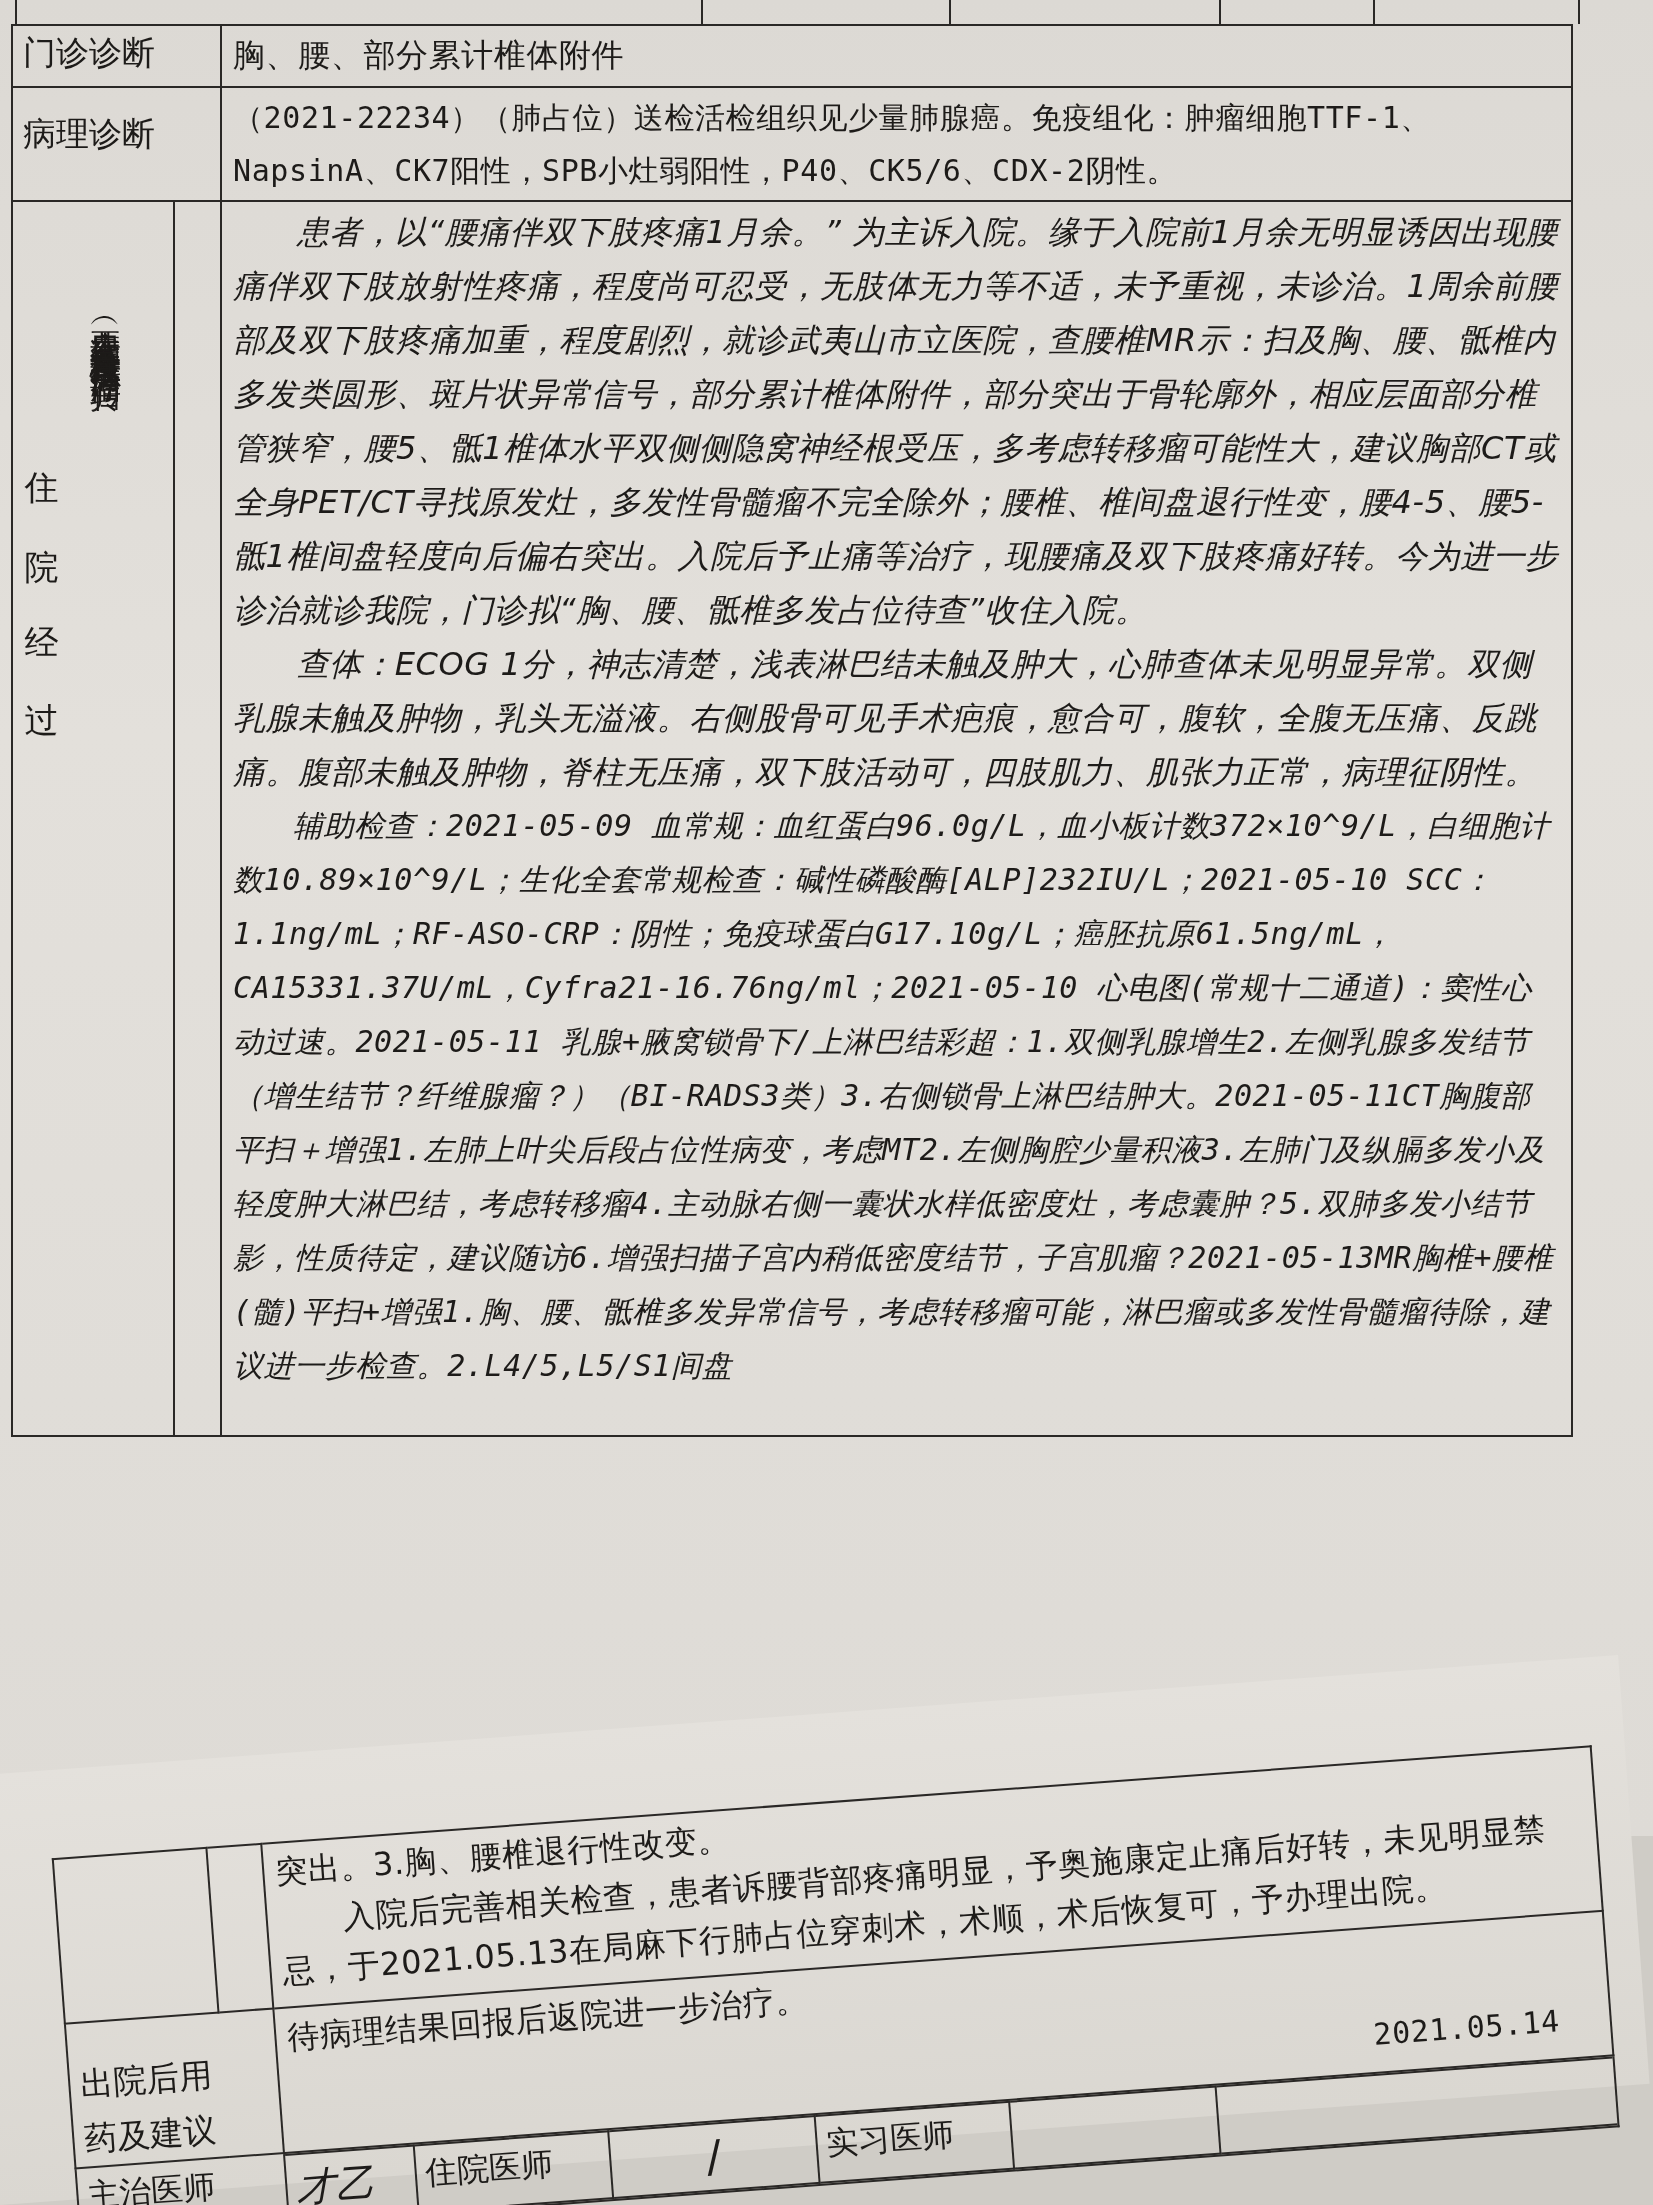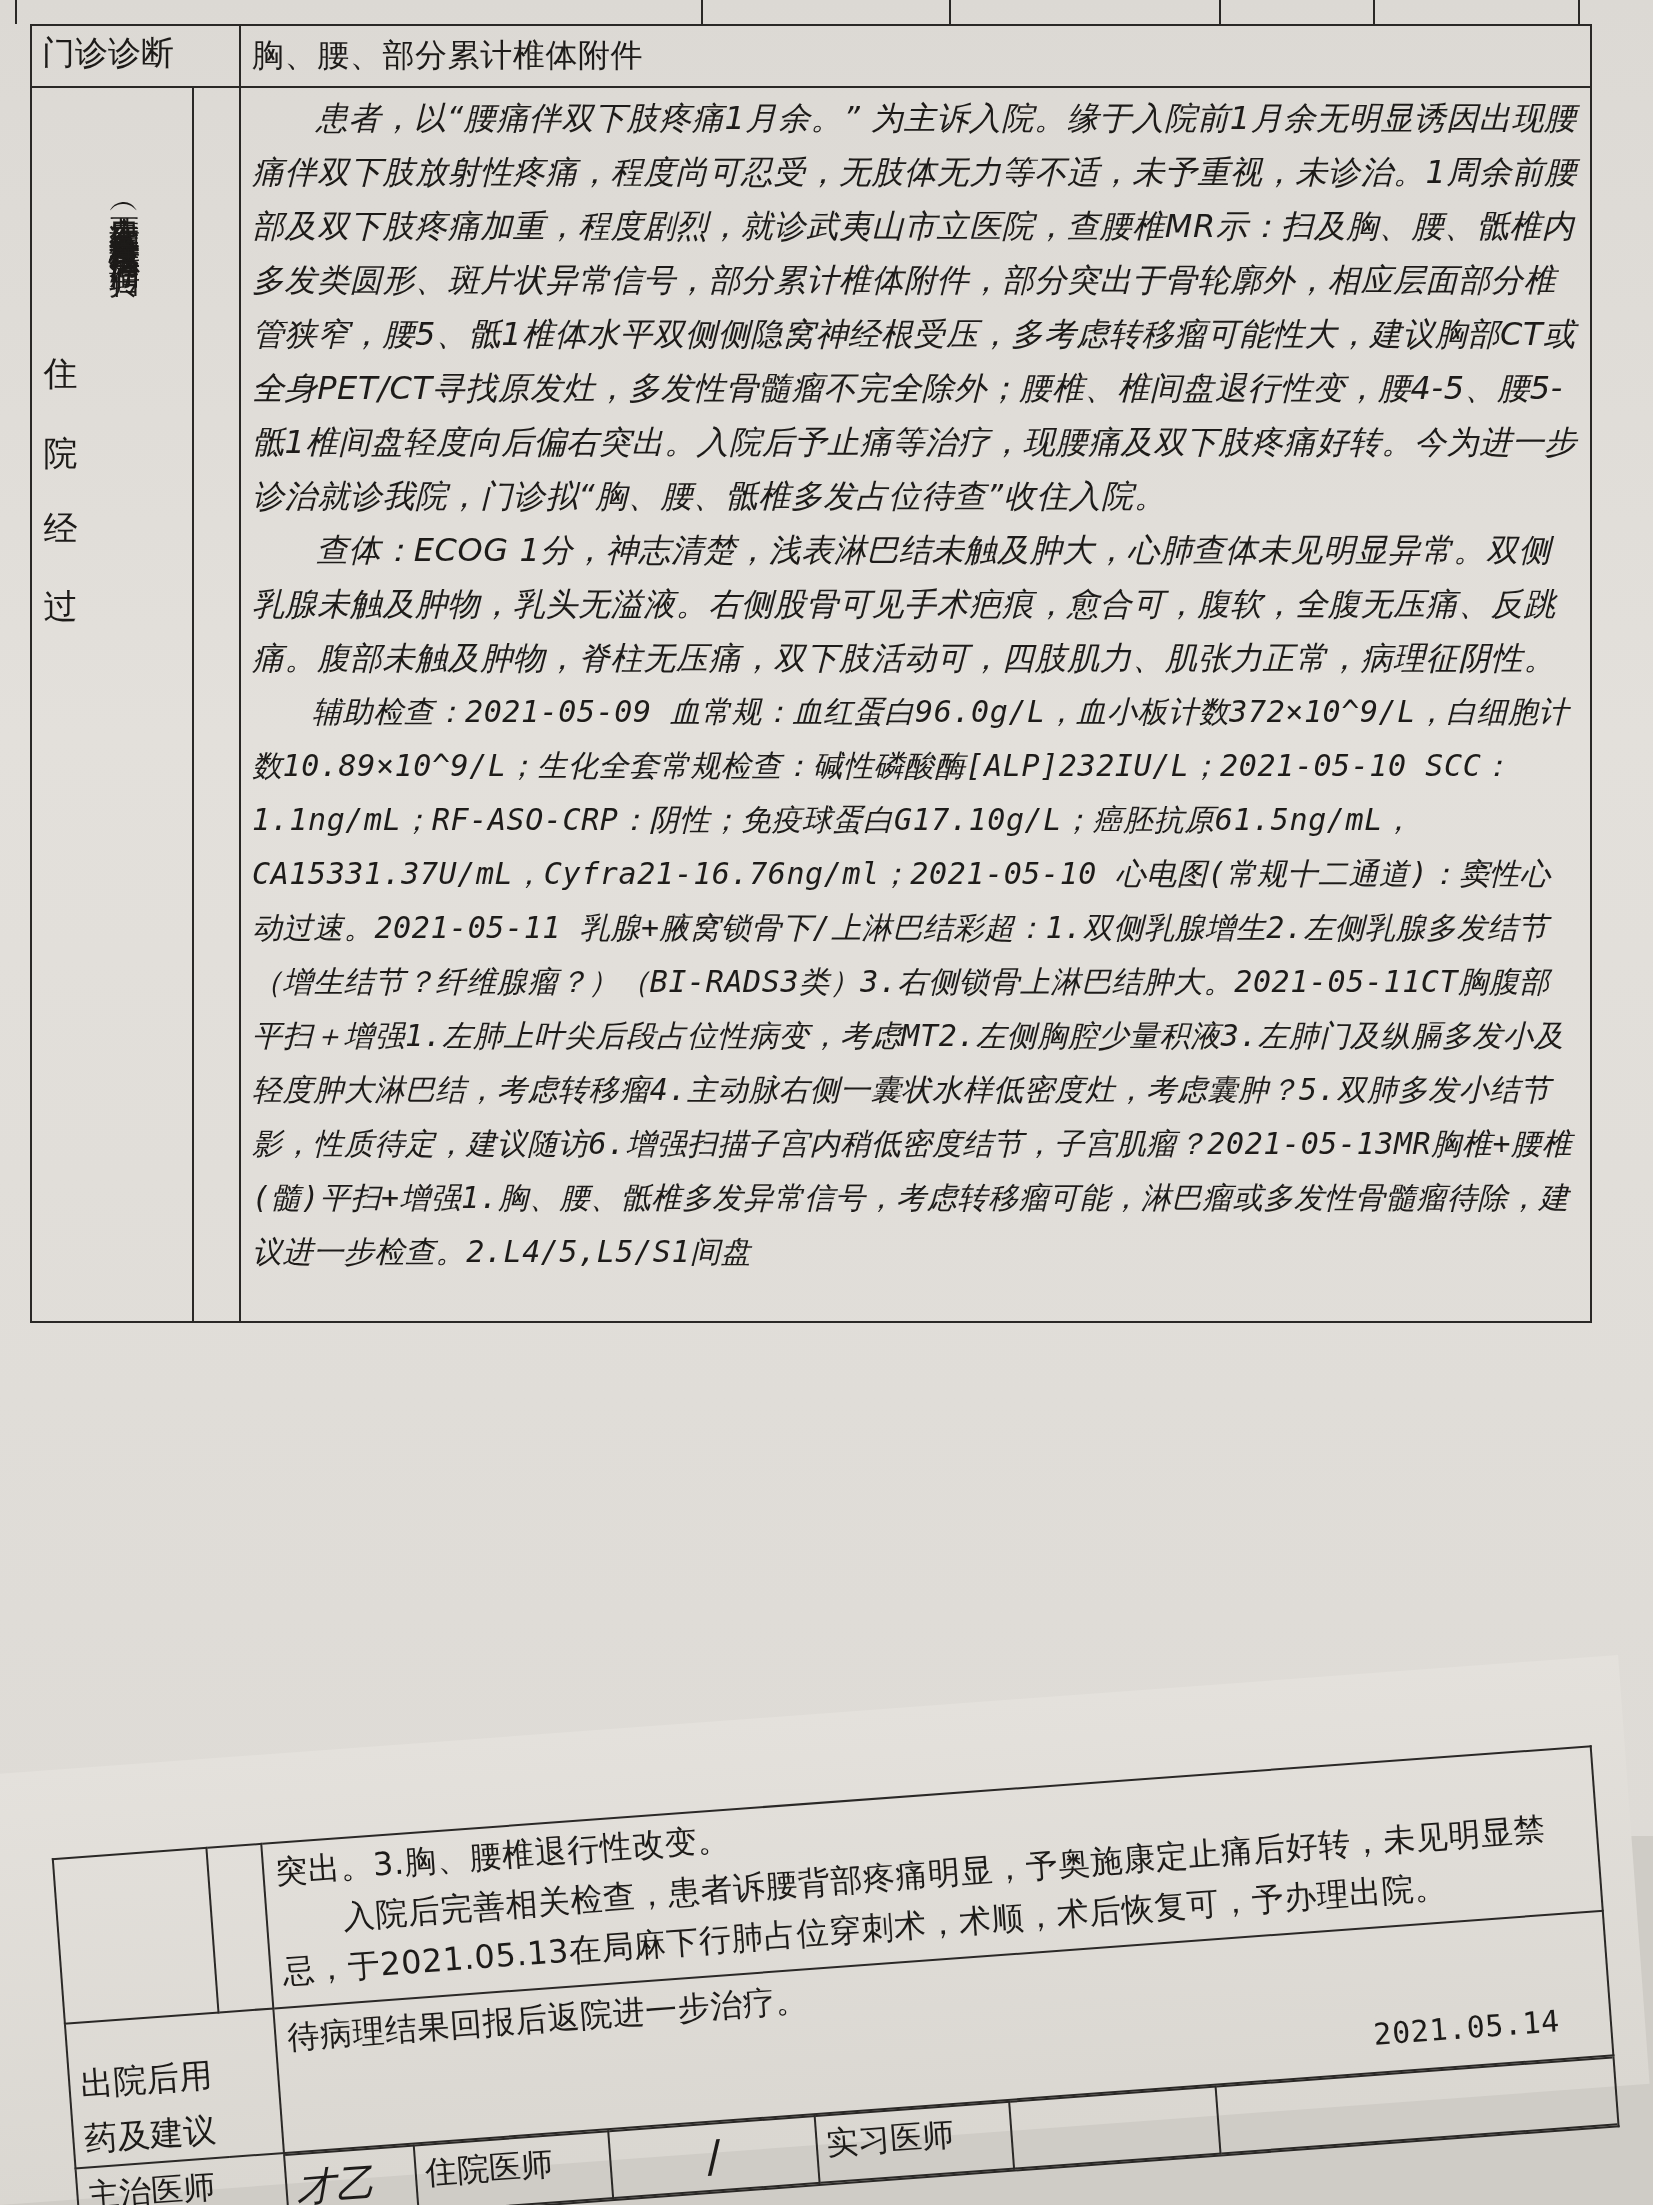--- a/index.html
+++ b/index.html
@@ -35,30 +35,34 @@
 <body>
 
 <div class="sheet">
   <div class="top-strip">
     <div class="c" style="left:684px"></div>
     <div class="c" style="left:932px"></div>
     <div class="c" style="left:1356px"></div>
     <div class="c" style="left:1202px"></div>
   </div>
 
-  <table class="form" style="left:30px; top:24px; width:1562px;">
+  <table class="form" style="left:11px; top:24px; width:1562px;">
     <colgroup>
         <col style="width:157px">
         <col style="width:52px">
         <col>
       </colgroup>
     <tbody>
         <tr style="height:55px">
       <td colspan="2" class="lbl">门诊诊断</td>
       <td class="val">胸、腰、部分累计椎体附件</td>
+    </tr>
+    <tr style="height:110px">
+      <td colspan="2" class="lbl" style="padding-top:27.6px">病理诊断</td>
+      <td class="val mono" style="font-size:30px">（2021-22234）（肺占位）送检活检组织见少量肺腺癌。免疫组化：肿瘤细胞TTF-1、NapsinA、CK7阳性，SPB小灶弱阳性，P40、CK5/6、CDX-2阴性。</td>
     </tr>
     <tr style="height:1235px">
       <td colspan="2" style="position:relative; padding:0;">
         <div style="position:absolute; left:160px; top:0; bottom:0; border-left:2.8px solid #2a2826;"></div>
         <div style="position:absolute; left:12px; top:243px; font-size:34px; line-height:1;">
           <div style="writing-mode:vertical-rl; letter-spacing:77px;">住院经过</div>
         </div>
         <div style="position:absolute; left:77px; top:105px; font-size:31px; line-height:32px;">
           <div style="writing-mode:vertical-rl;">（主要病史 体征 重要检查及检查号 病情 治疗 转归）</div>
         </div>

